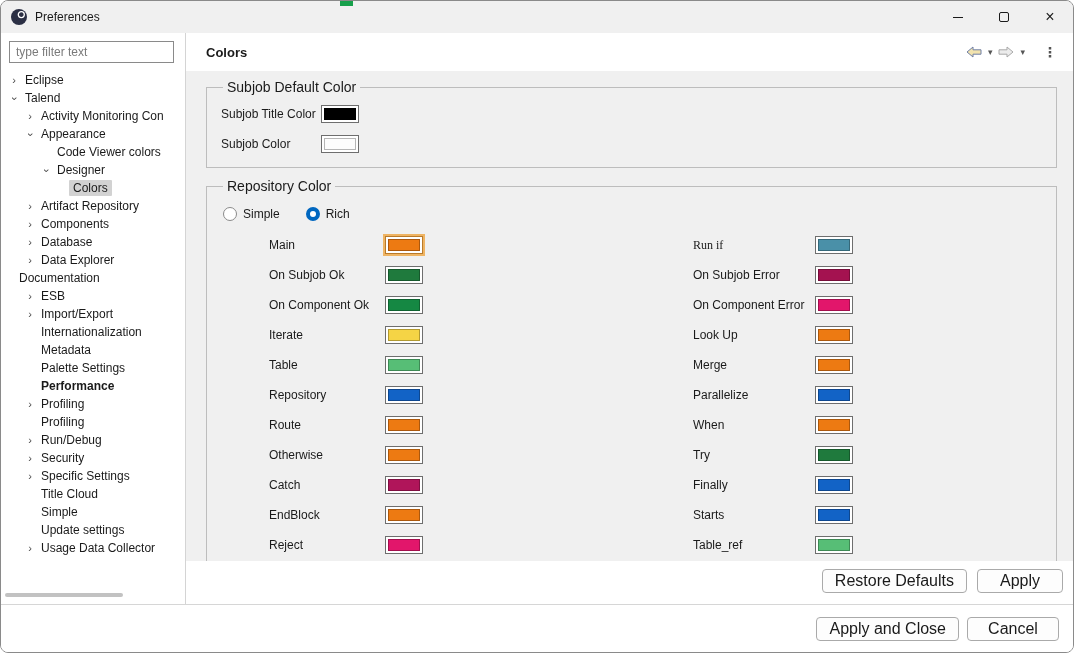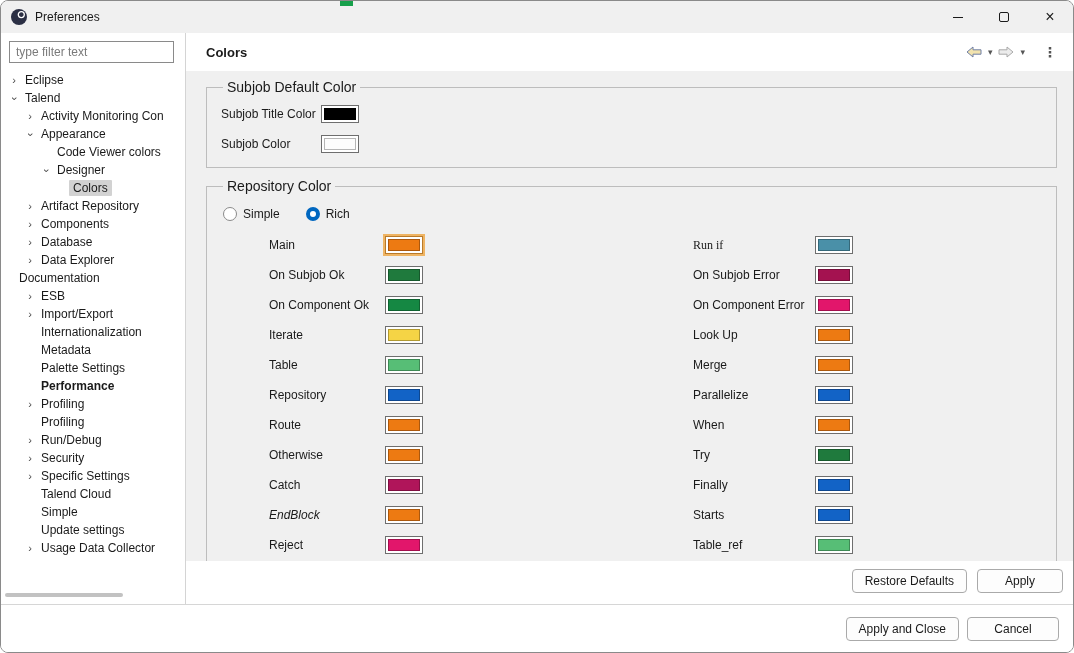--- a/index.html
+++ b/index.html
@@ -98,21 +98,21 @@
   .conn-cols { display:flex; align-items:flex-start;margin-left:48px; }
   .conn-col-left { width:410px; }
   .conn-col-right { padding-left:14px; }
 
   .apply-row {
     flex:1 1 auto; background:#fff; display:flex; justify-content:flex-end;
     align-items:flex-start; gap:10px; padding:8px 10px 0 0;
   }
   .btn {
     background:#fdfdfd; border:1px solid #aaaaaa; border-radius:4px;
-    height:24px; padding:0 12px; font-size:12px; font-family:inherit;
+    height:24px; padding:0 12px; font-size:16px; font-family:inherit;
     color:#1a1a1a; min-width:86px; cursor:default;
   }
   .footer {
     flex:0 0 48px; border-top:1px solid #d6d6d6; background:#fff;
     display:flex; justify-content:flex-end; align-items:center;
     gap:8px; padding:0 14px;
   }
   .footer .btn { min-width:92px; }
 </style>
 </head>
@@ -235,21 +235,21 @@
           <div class="tree-item" style="padding-left: 22px;">
             <span class="chev">›</span>
             <span class="tree-label">Security</span>
           </div>
           <div class="tree-item" style="padding-left: 22px;">
             <span class="chev">›</span>
             <span class="tree-label">Specific Settings</span>
           </div>
           <div class="tree-item" style="padding-left: 22px;">
             <span class="chev empty"></span>
-            <span class="tree-label">Talend Cloud</span>
+            <span class="tree-label">Title Cloud</span>
           </div>
           <div class="tree-item" style="padding-left: 22px;">
             <span class="chev empty"></span>
             <span class="tree-label">Simple</span>
           </div>
           <div class="tree-item" style="padding-left: 22px;">
             <span class="chev empty"></span>
             <span class="tree-label">Update settings</span>
           </div>
           <div class="tree-item" style="padding-left: 22px;">
@@ -367,21 +367,21 @@
                     <span class="swatch-fill" style="background: rgb(237, 122, 18);"></span>
                   </button>
                 </div>
                 <div class="color-row">
                   <span class="lbl" style="width: 116px;">Catch</span>
                   <button class="swatch">
                     <span class="swatch-fill" style="background: rgb(176, 21, 90);"></span>
                   </button>
                 </div>
                 <div class="color-row">
-                  <span class="lbl" style="width: 116px; font-style: italic;">EndBlock</span>
+                  <span class="lbl" style="width: 116px;">EndBlock</span>
                   <button class="swatch">
                     <span class="swatch-fill" style="background: rgb(237, 122, 18);"></span>
                   </button>
                 </div>
                 <div class="color-row">
                   <span class="lbl" style="width: 116px;">Reject</span>
                   <button class="swatch">
                     <span class="swatch-fill" style="background: rgb(226, 22, 107);"></span>
                   </button>
                 </div>

